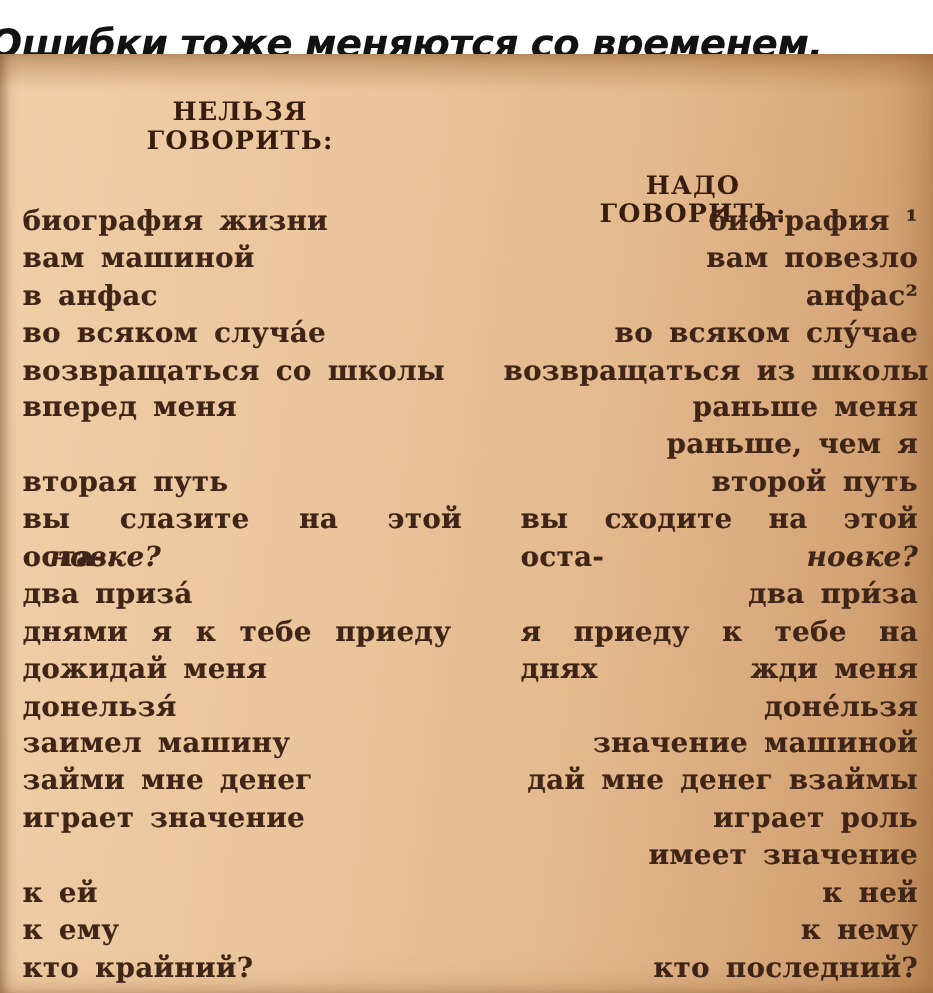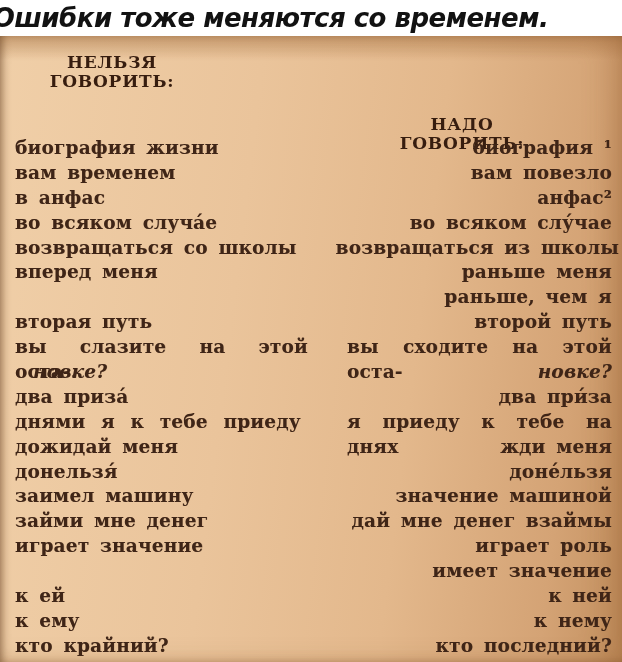--- a/index.html
+++ b/index.html
@@ -1,42 +1,42 @@
 <!DOCTYPE html>
 <html><head>
 <meta charset="utf-8">
 <style>
   html,body{margin:0;padding:0;background:#ffffff;}
   .canvas{
     position:relative;width:622px;height:662px;background:#ffffff;overflow:hidden;
     font-family:"DejaVu Serif",serif;
   }
   .title-bar{
-    position:absolute;top:0;left:0;width:541px;height:36px;background:#ffffff;
+    position:absolute;top:12px;left:0;width:541px;height:36px;background:#ffffff;
     display:flex;align-items:center;justify-content:center;text-align:center;
   }
   .title{
     font-family:"DejaVu Sans",sans-serif;font-weight:bold;font-style:italic;
     font-size:26px;color:#121212;letter-spacing:-0.5px;white-space:nowrap;
   }
   .photo{
     position:absolute;top:36px;left:0;right:0;bottom:0;
     background:
       linear-gradient(180deg, rgba(150,95,45,0.38) 0%, rgba(150,95,45,0.0) 24px),
       linear-gradient(97deg,#f0cfa8 0%,#eac49b 38%,#e3b88c 65%,#d4a375 88%,#c3905f 100%);
     box-shadow: inset 6px 0 9px -4px rgba(80,45,18,.55),
                 inset -16px 0 30px -8px rgba(140,85,40,.38),
                 inset 0 -6px 14px -8px rgba(140,85,40,.30);
     color:#3c2315;
   }
   .header{
     position:absolute;width:220px;text-align:center;font-weight:bold;
     font-size:17px;letter-spacing:.8px;color:#371d0f;line-height:19px;
   }
-  .header-left{left:2px;top:17px;}
+  .header-left{left:2px;top:30px;padding-left:48px;}
   .header-right{left:352px;top:38px;margin-top:41px;}
   .rows{position:absolute;left:0;right:0;top:100px;}
   .row{display:flex;height:24.9px;}
   .cell{
     font-weight:bold;font-size:18.5px;line-height:24.9px;letter-spacing:.2px;
     word-spacing:4px;white-space:nowrap;color:#3f2517;
     text-shadow:0.3px 0.3px 0 rgba(70,40,20,.35);
     box-sizing:border-box;
   }
   .cell.left{width:330px;padding-left:15px;padding-right:22px;}
@@ -60,21 +60,21 @@
     <div class="header header-right">
       <div>НАДО</div>
       <div>ГОВОРИТЬ:</div>
     </div>
     <div class="rows">
         <div class="row">
           <div class="cell left">биография жизни</div>
           <div class="cell right">биография ¹</div>
         </div>
         <div class="row">
-          <div class="cell left">вам временем</div>
+          <div class="cell left">вам машиной</div>
           <div class="cell right">вам повезло</div>
         </div>
         <div class="row">
           <div class="cell left">в анфас</div>
           <div class="cell right">анфас²</div>
         </div>
         <div class="row">
           <div class="cell left">во всяком случа́е</div>
           <div class="cell right">во всяком слу́чае</div>
         </div>

